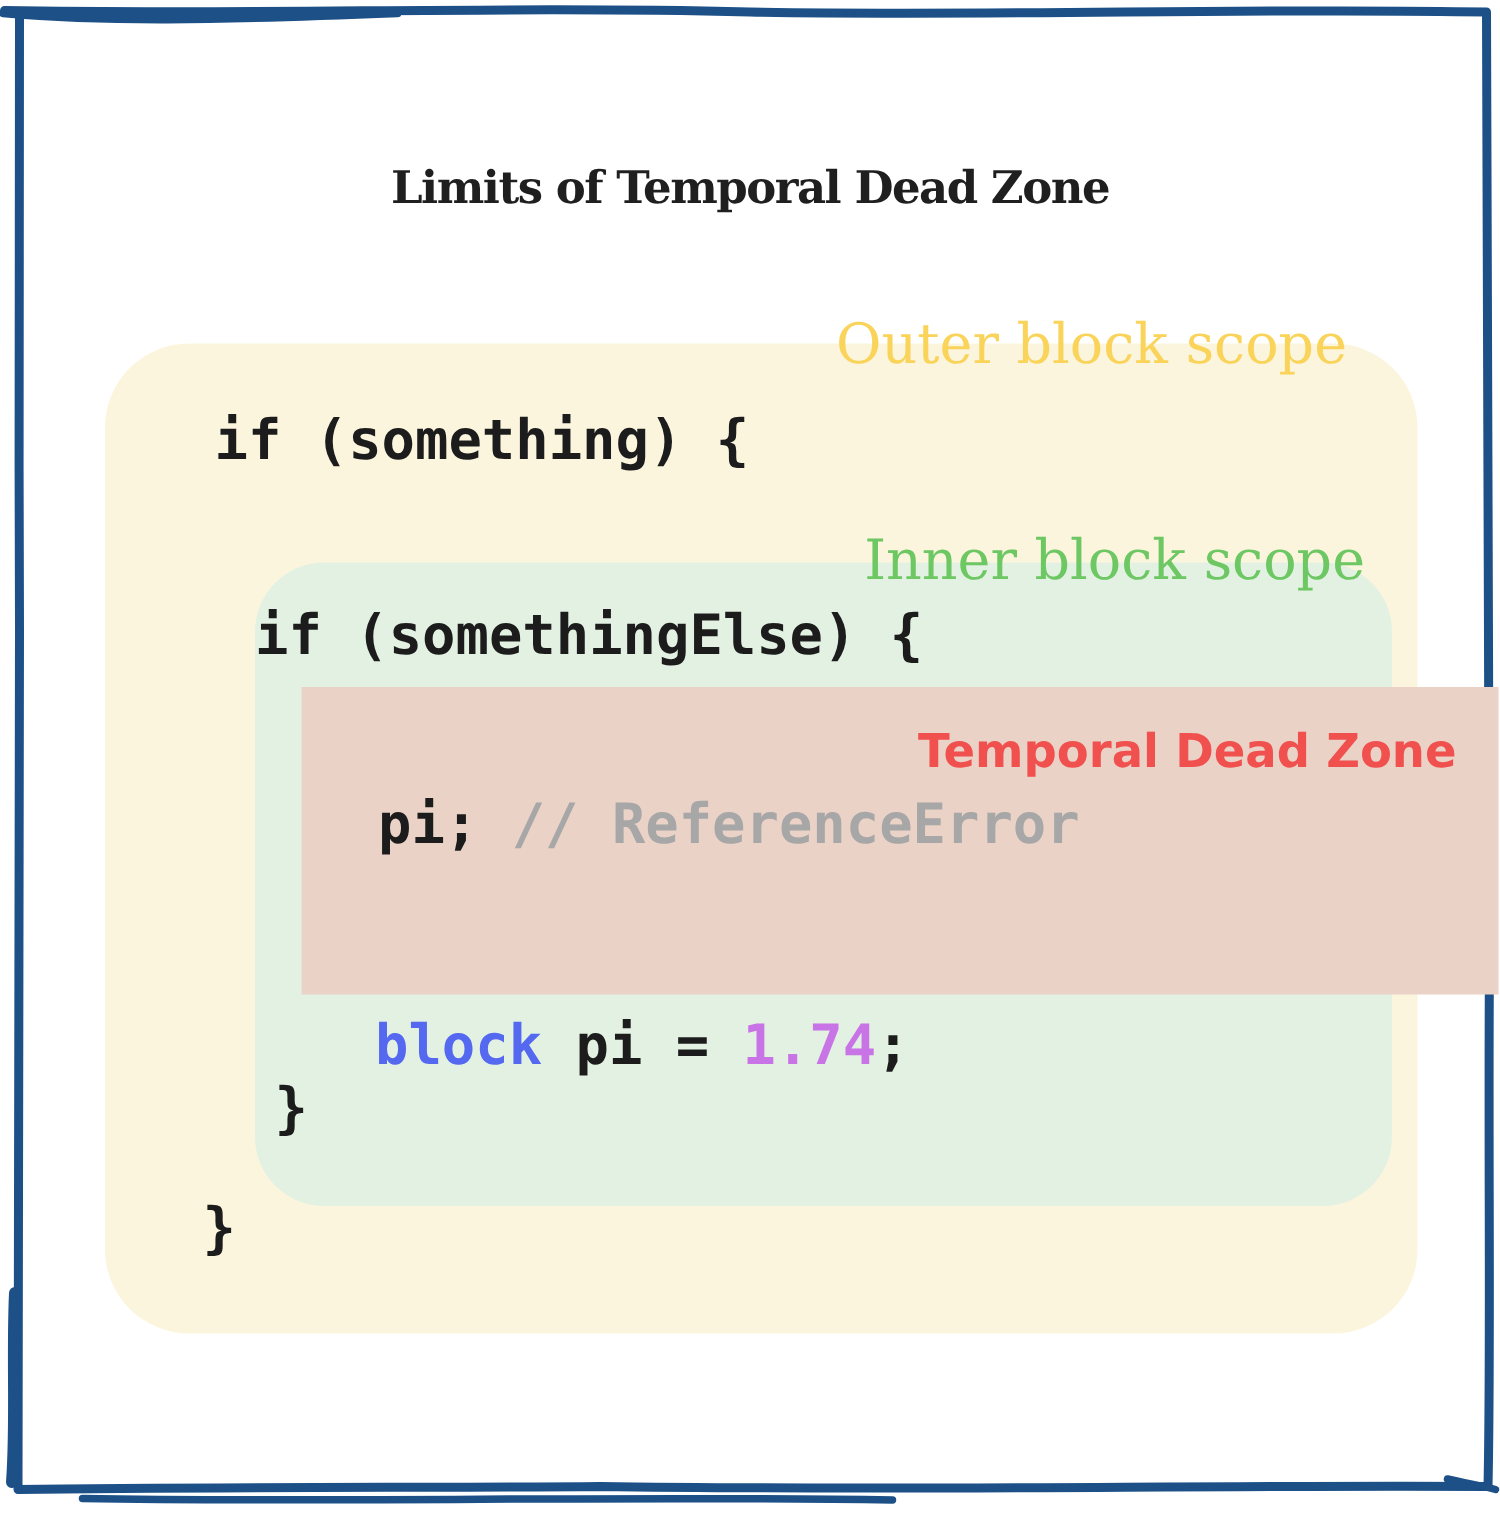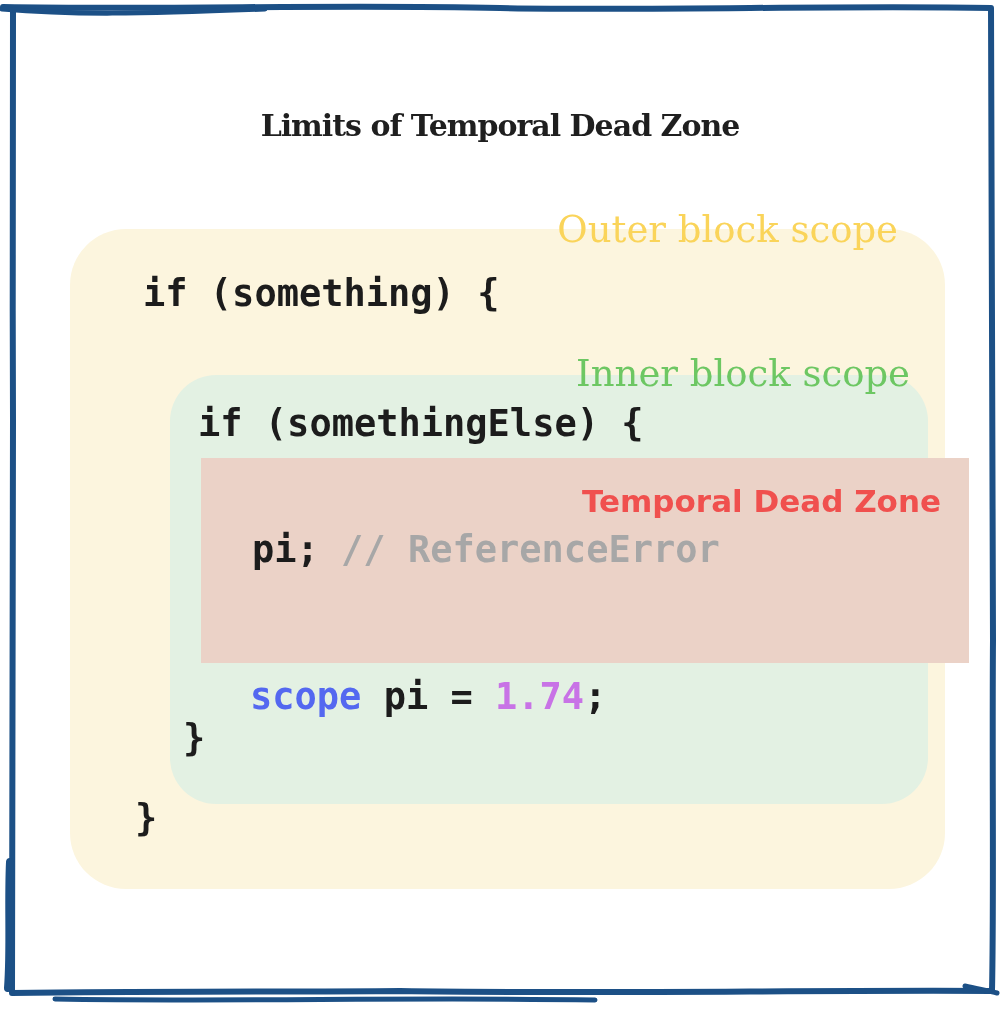--- a/index.html
+++ b/index.html
@@ -72,20 +72,21 @@
     font-size: 37px;
     line-height: 40px;
     color: var(--inner_label, #6dc763);
     white-space: nowrap;
   }
   .tdz-box {
     position: absolute;
     left: 31px; top: 83px;
     width: 768px; height: 205px;
     background: var(--tdz_box_bg, #ebd2c7);
+    padding-left: 30px;
   }
   .tdz-label {
     position: absolute;
     right: 28px; top: 24px;
     font-family: "DejaVu Sans", sans-serif;
     font-weight: 700;
     font-size: 31px;
     line-height: 38px;
     color: var(--tdz_label, #f0504e);
     white-space: nowrap;
@@ -102,21 +103,21 @@
     white-space: nowrap;
   }
   .code .tok { margin-left: 1ch; }
   .code .tok-first { margin-left: 0; }
   .code .tight { margin-left: 0; }
   .comment { color: var(--comment_gray, #a7a7a7); }
   .kw { color: var(--keyword_blue, #5468f0); }
   .num { color: var(--number_purple, #c873e6); }
 
   .line-outer-open  { left: 73px;  top: 41px;  }
-  .line-inner-open  { left: 28px;  top: 25px;  }
+  .line-inner-open  { left: 0;  top: 25px;  }
   .line-pi          { left: 51px;  top: 68px;  }
   .line-const       { left: 80px;  top: 298px; }
   .line-inner-close { left: 13px;  top: 340px; }
   .line-outer-close { left: 65px;  top: 566px; }
 </style>
 </head>
 <body>
 
 <div class="canvas">
 
@@ -146,21 +147,21 @@
     <div class="inner-box">
       <div class="inner-label">Inner block scope</div>
 
       <div class="code line-inner-open">if (somethingElse) {</div>
 
       <div class="tdz-box">
         <div class="tdz-label">Temporal Dead Zone</div>
         <div class="code line-pi"><span class="tok-first">pi;</span><span class="tok comment">// ReferenceError</span></div>
       </div>
 
-      <div class="code line-const"><span class="tok-first kw">scope</span><span class="tok">pi</span><span class="tok">=</span><span class="tok num">1.74</span><span class="tight">;</span></div>
+      <div class="code line-const"><span class="tok-first kw">block</span><span class="tok">pi</span><span class="tok">=</span><span class="tok num">1.74</span><span class="tight">;</span></div>
 
       <div class="code line-inner-close">}</div>
     </div>
 
     <div class="code line-outer-close">}</div>
   </div>
 
 </div>
 
 </body></html>

